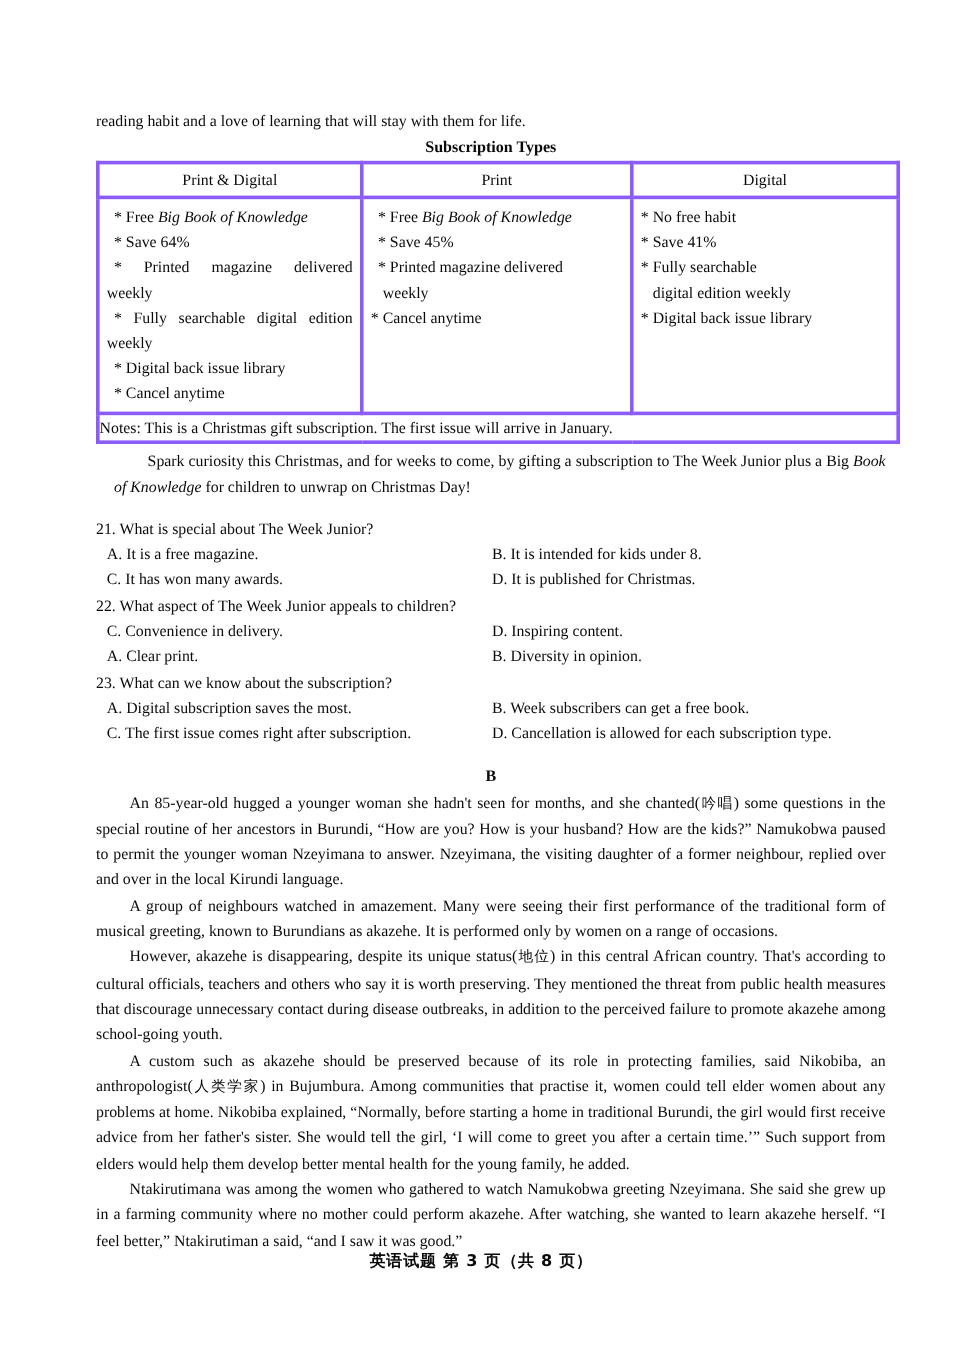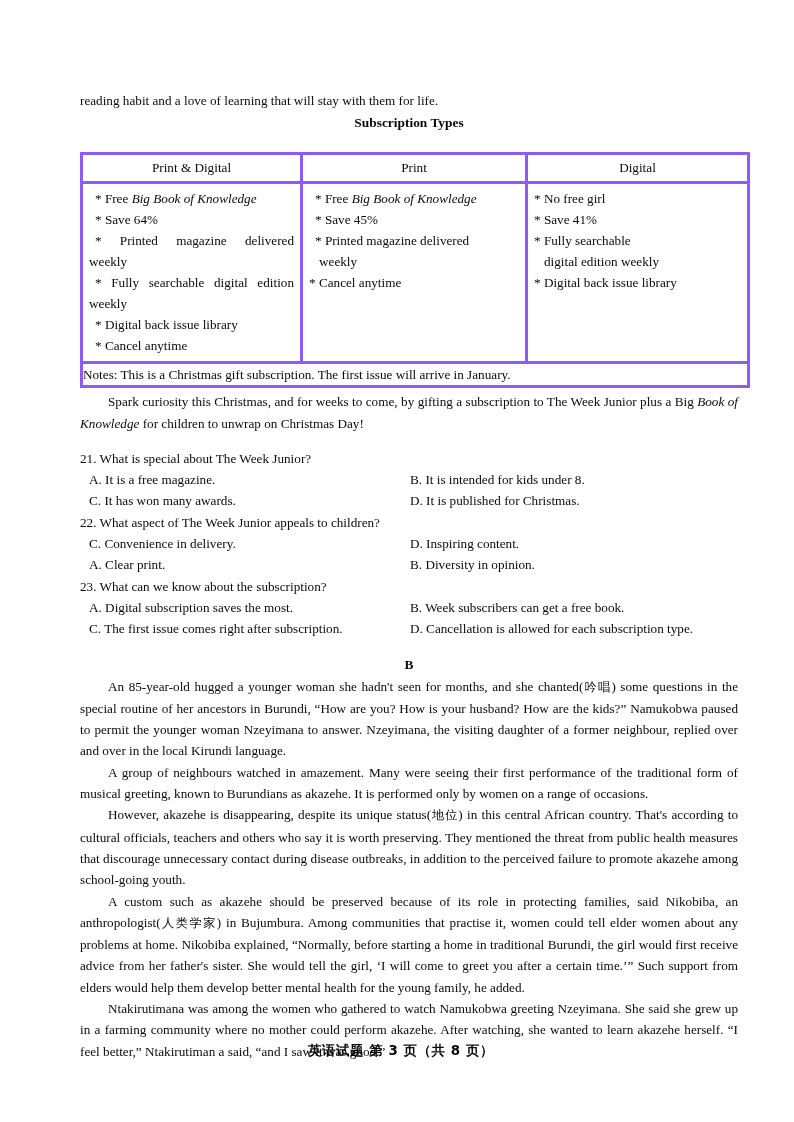--- a/index.html
+++ b/index.html
@@ -32,21 +32,21 @@
   .lead-line {
     font-size: 13.2px;
     line-height: 21.3px;
     margin: 0 0 2px 0;
   }
   .table-title {
     font-size: 13.4px;
     font-weight: bold;
     text-align: center;
     line-height: 20px;
-    margin: 1px 0 19px 0;
+    margin: 1px 0 1px 0;
   }
   table.subs {
     border-collapse: collapse;
     width: 658px;
     table-layout: fixed;
     margin: 0;
   }
   table.subs td, table.subs th {
     border: 3px solid #8b5cf6;
     padding: 0;
@@ -77,21 +77,21 @@
     text-indent: 0;
   }
   .cell-body .item.cont-in {
     text-indent: 10px;
   }
   .notes {
     padding: 2px 5px 3px 5px;
     font-size: 13.2px;
     line-height: 21px;
   }
-  .afterTable { margin-top: 3px; }
+  .afterTable { margin-top: 3px; margin-left: 15px; }
   .qblock { margin-top: 14px; }
   .qstem {
     font-size: 13.2px;
     line-height: 21.3px;
     margin: 0;
   }
   .opts {
     display: flex;
     font-size: 13.2px;
     line-height: 21.3px;
@@ -153,21 +153,21 @@
         <div class="cell-body">
           <div class="item">* Free <span class="ital">Big Book of Knowledge</span></div>
           <div class="item">* Save 45%</div>
           <div class="item">* Printed magazine delivered</div>
           <div class="item cont-in">weekly</div>
           <div class="item cont">* Cancel anytime</div>
         </div>
       </td>
       <td class="col3">
         <div class="cell-body">
-          <div class="item cont">* No free girl</div>
+          <div class="item cont">* No free habit</div>
           <div class="item cont">* Save 41%</div>
           <div class="item cont">* Fully searchable</div>
           <div class="item cont-in">digital edition weekly</div>
           <div class="item cont">* Digital back issue library</div>
         </div>
       </td>
     </tr>
     <tr>
       <td class="notes" colspan="3">Notes: This is a Christmas gift subscription. The first issue will arrive in January.</td>
     </tr>

